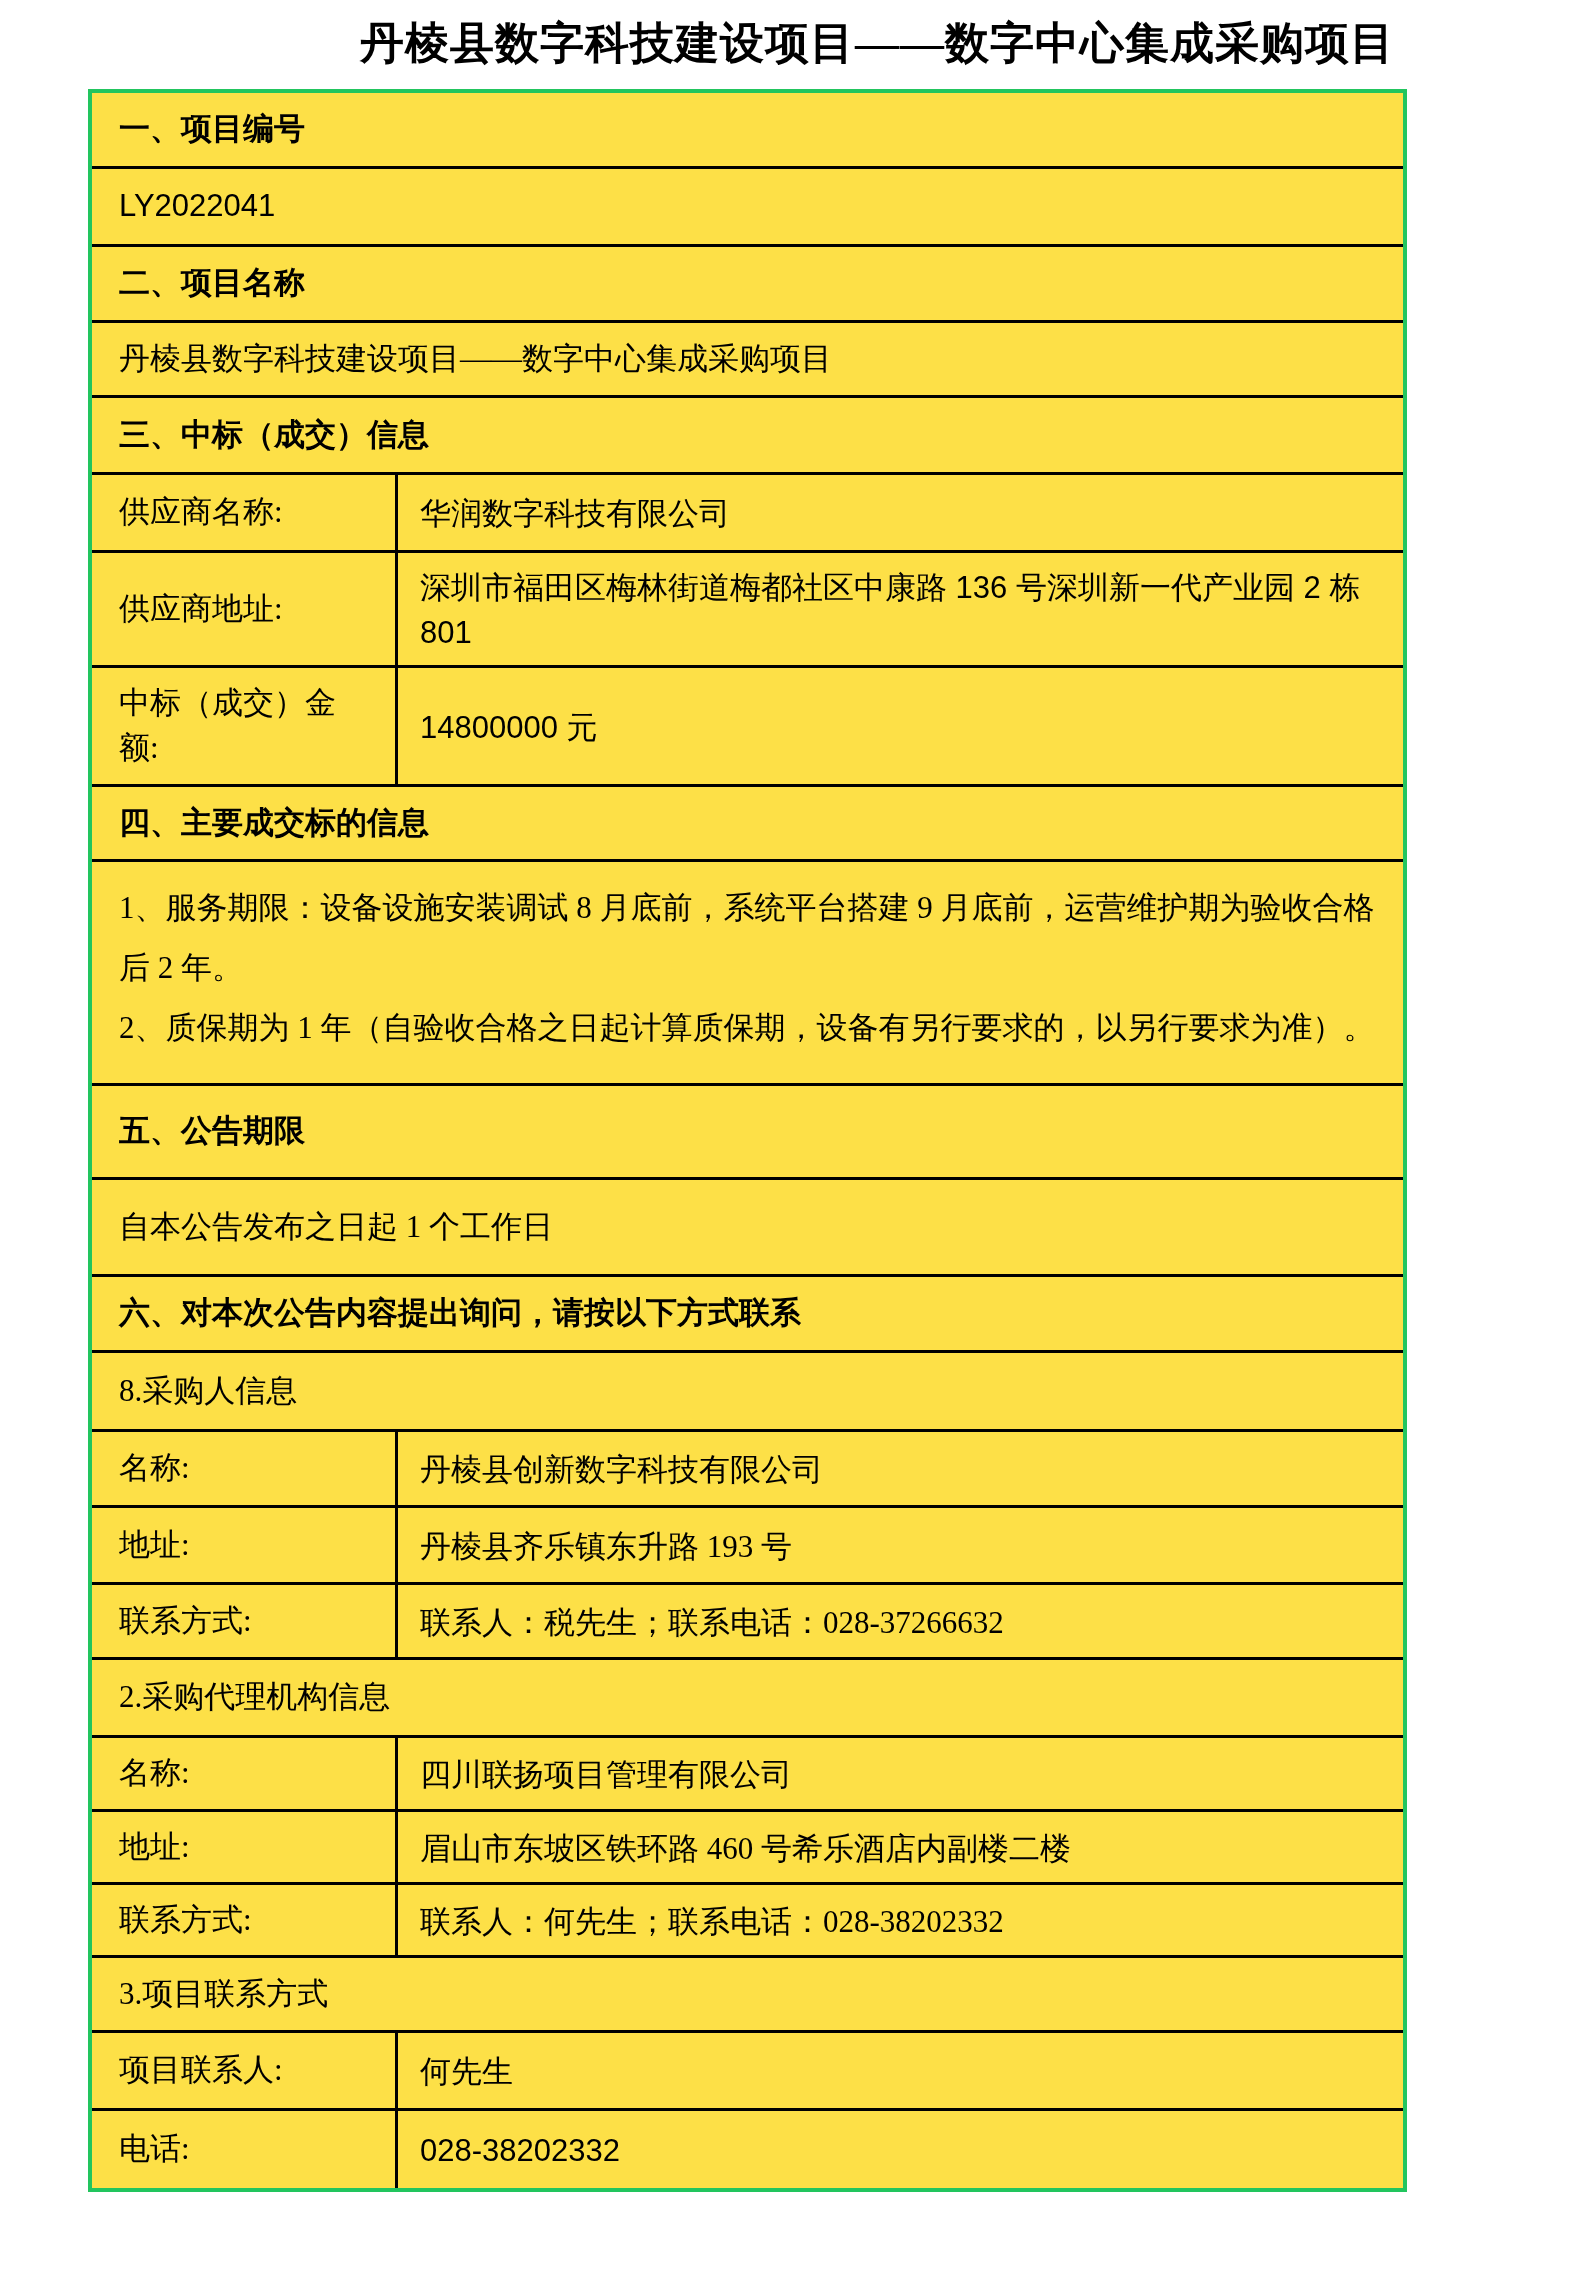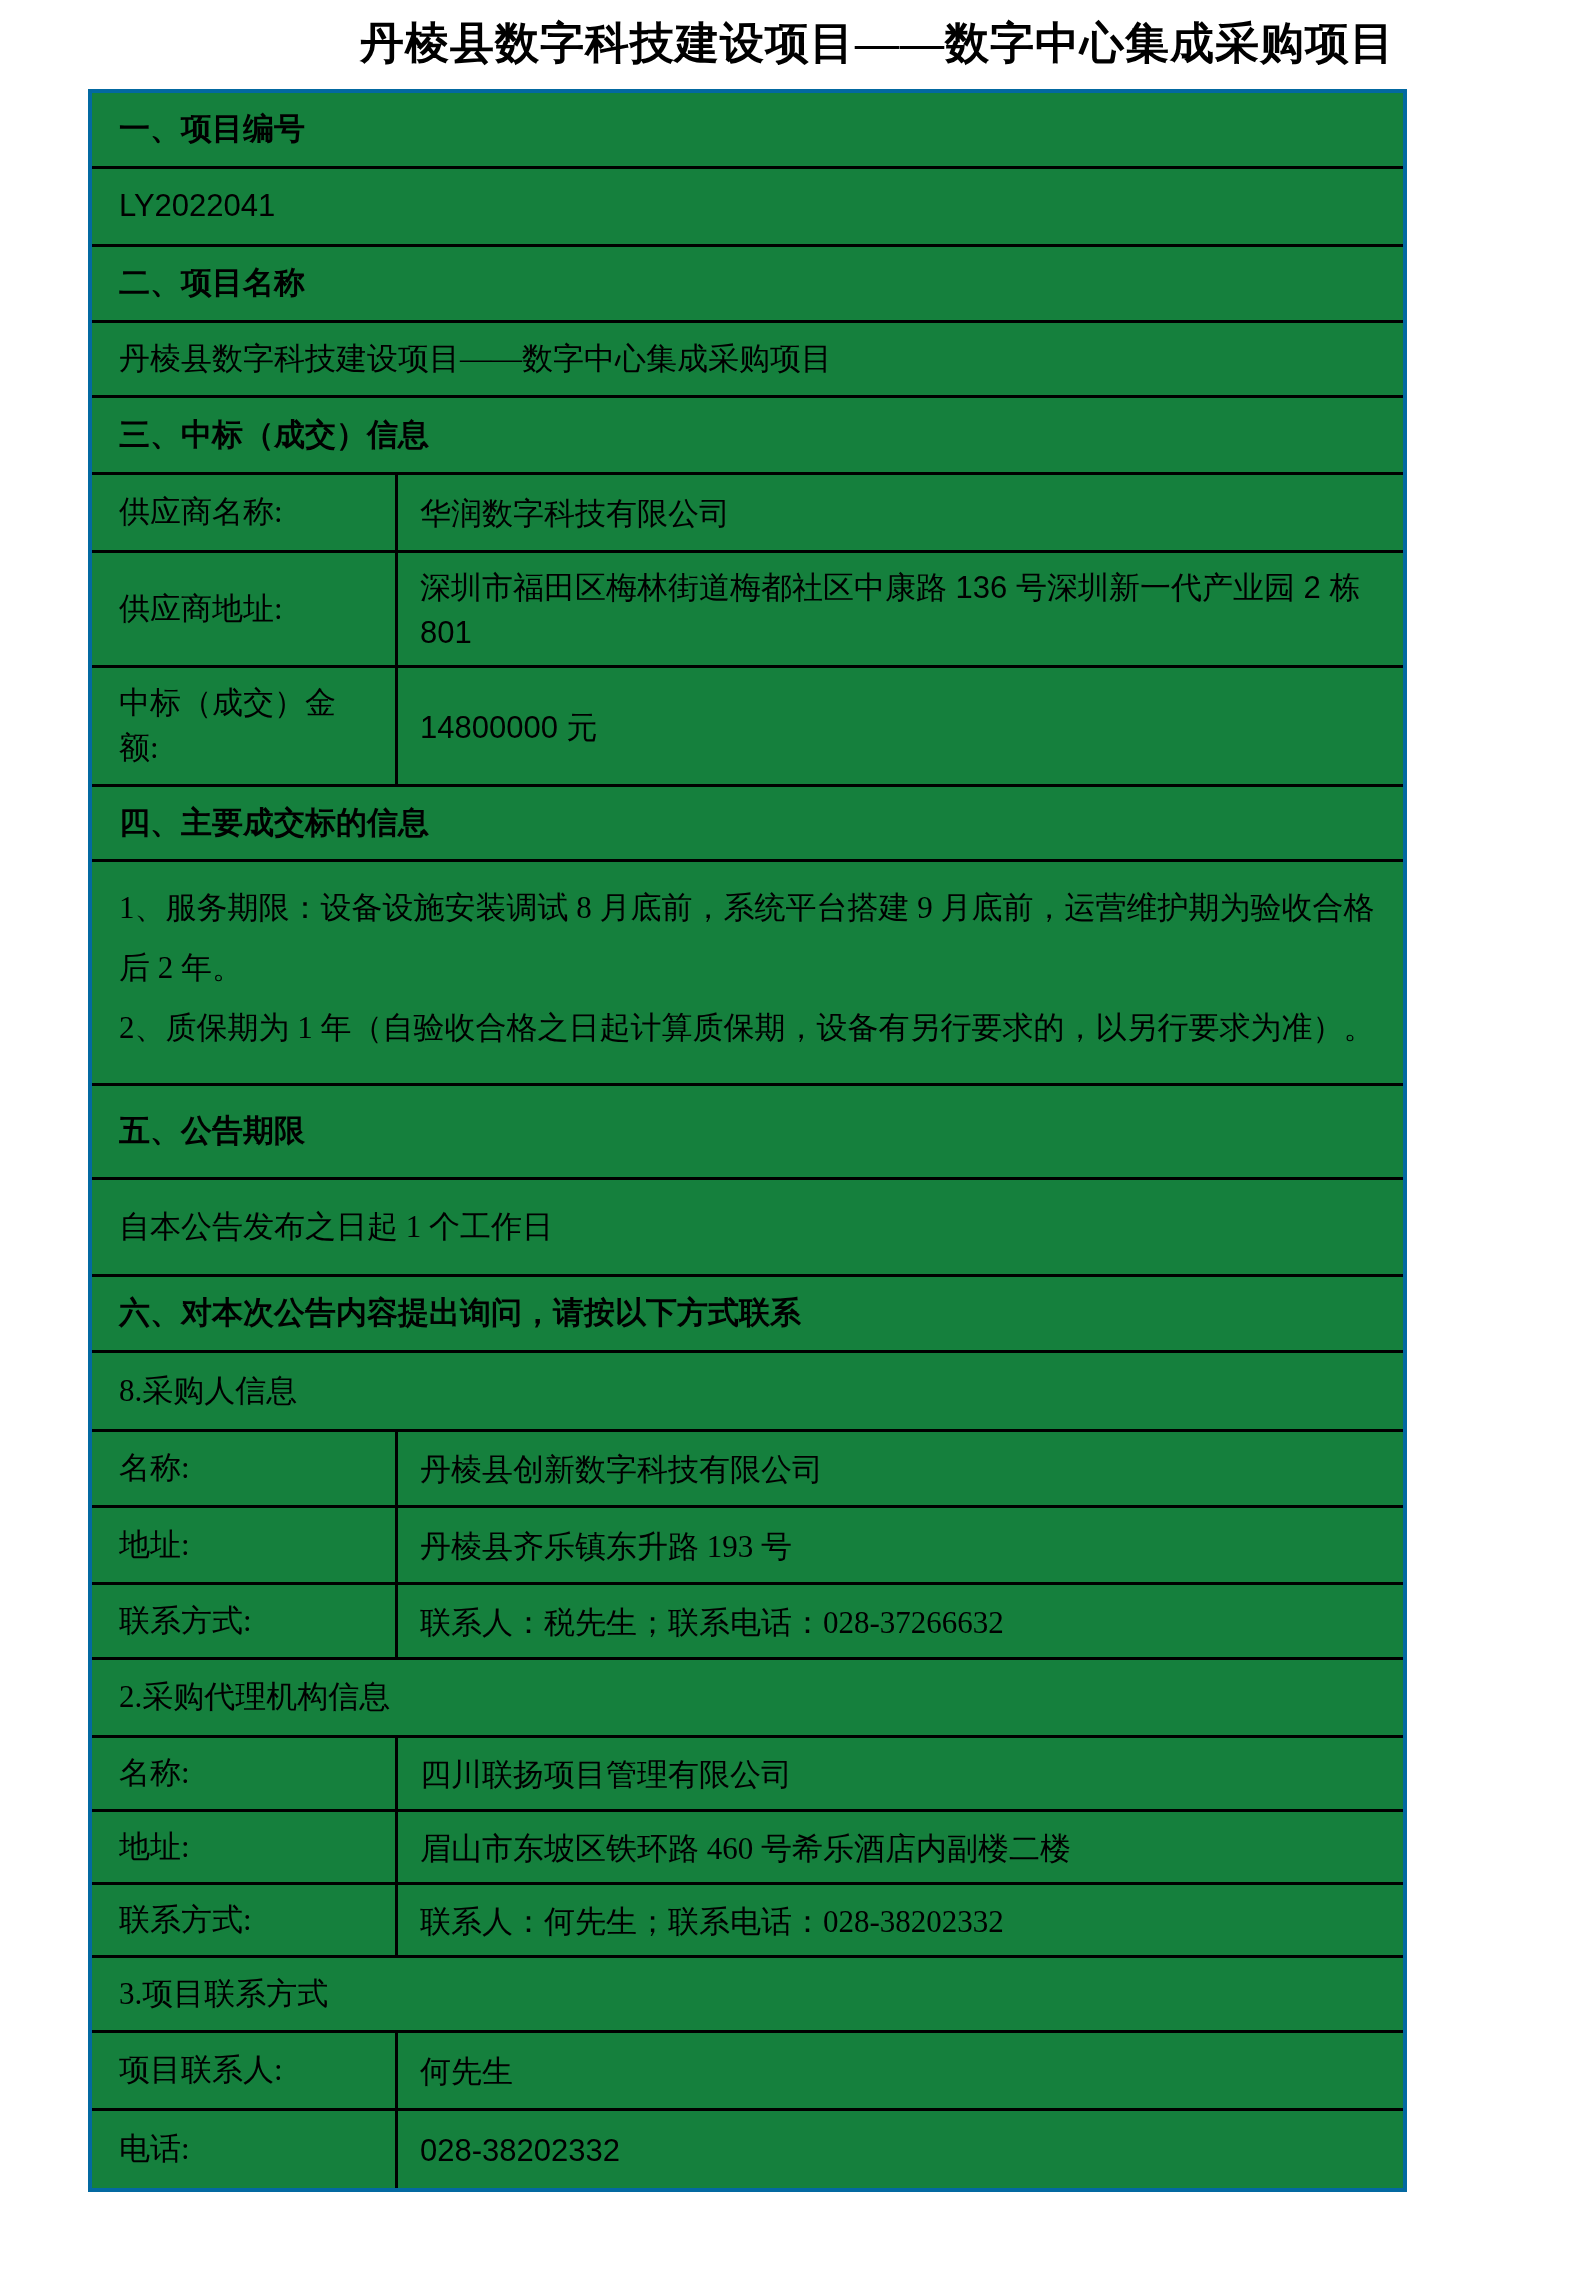--- a/index.html
+++ b/index.html
@@ -29,24 +29,24 @@
   }
   .doc-title {
     font-weight: bold;
     font-size: 44px;
     line-height: 75px;
     letter-spacing: 1px;
     white-space: nowrap;
   }
   .tbl {
     margin-top: 8px;
-    border: 4px solid #0369a1;
+    border: 4px solid #22c55e;
     box-sizing: border-box;
     width: 1319px;
-    background: #15803d;
+    background: #fde047;
   }
   .row {
     display: flex;
     align-items: center;
     border-bottom: 3px solid #000;
     box-sizing: border-box;
     line-height: 1.45;
   }
   .row:last-child { border-bottom: none; }
   .sec {

